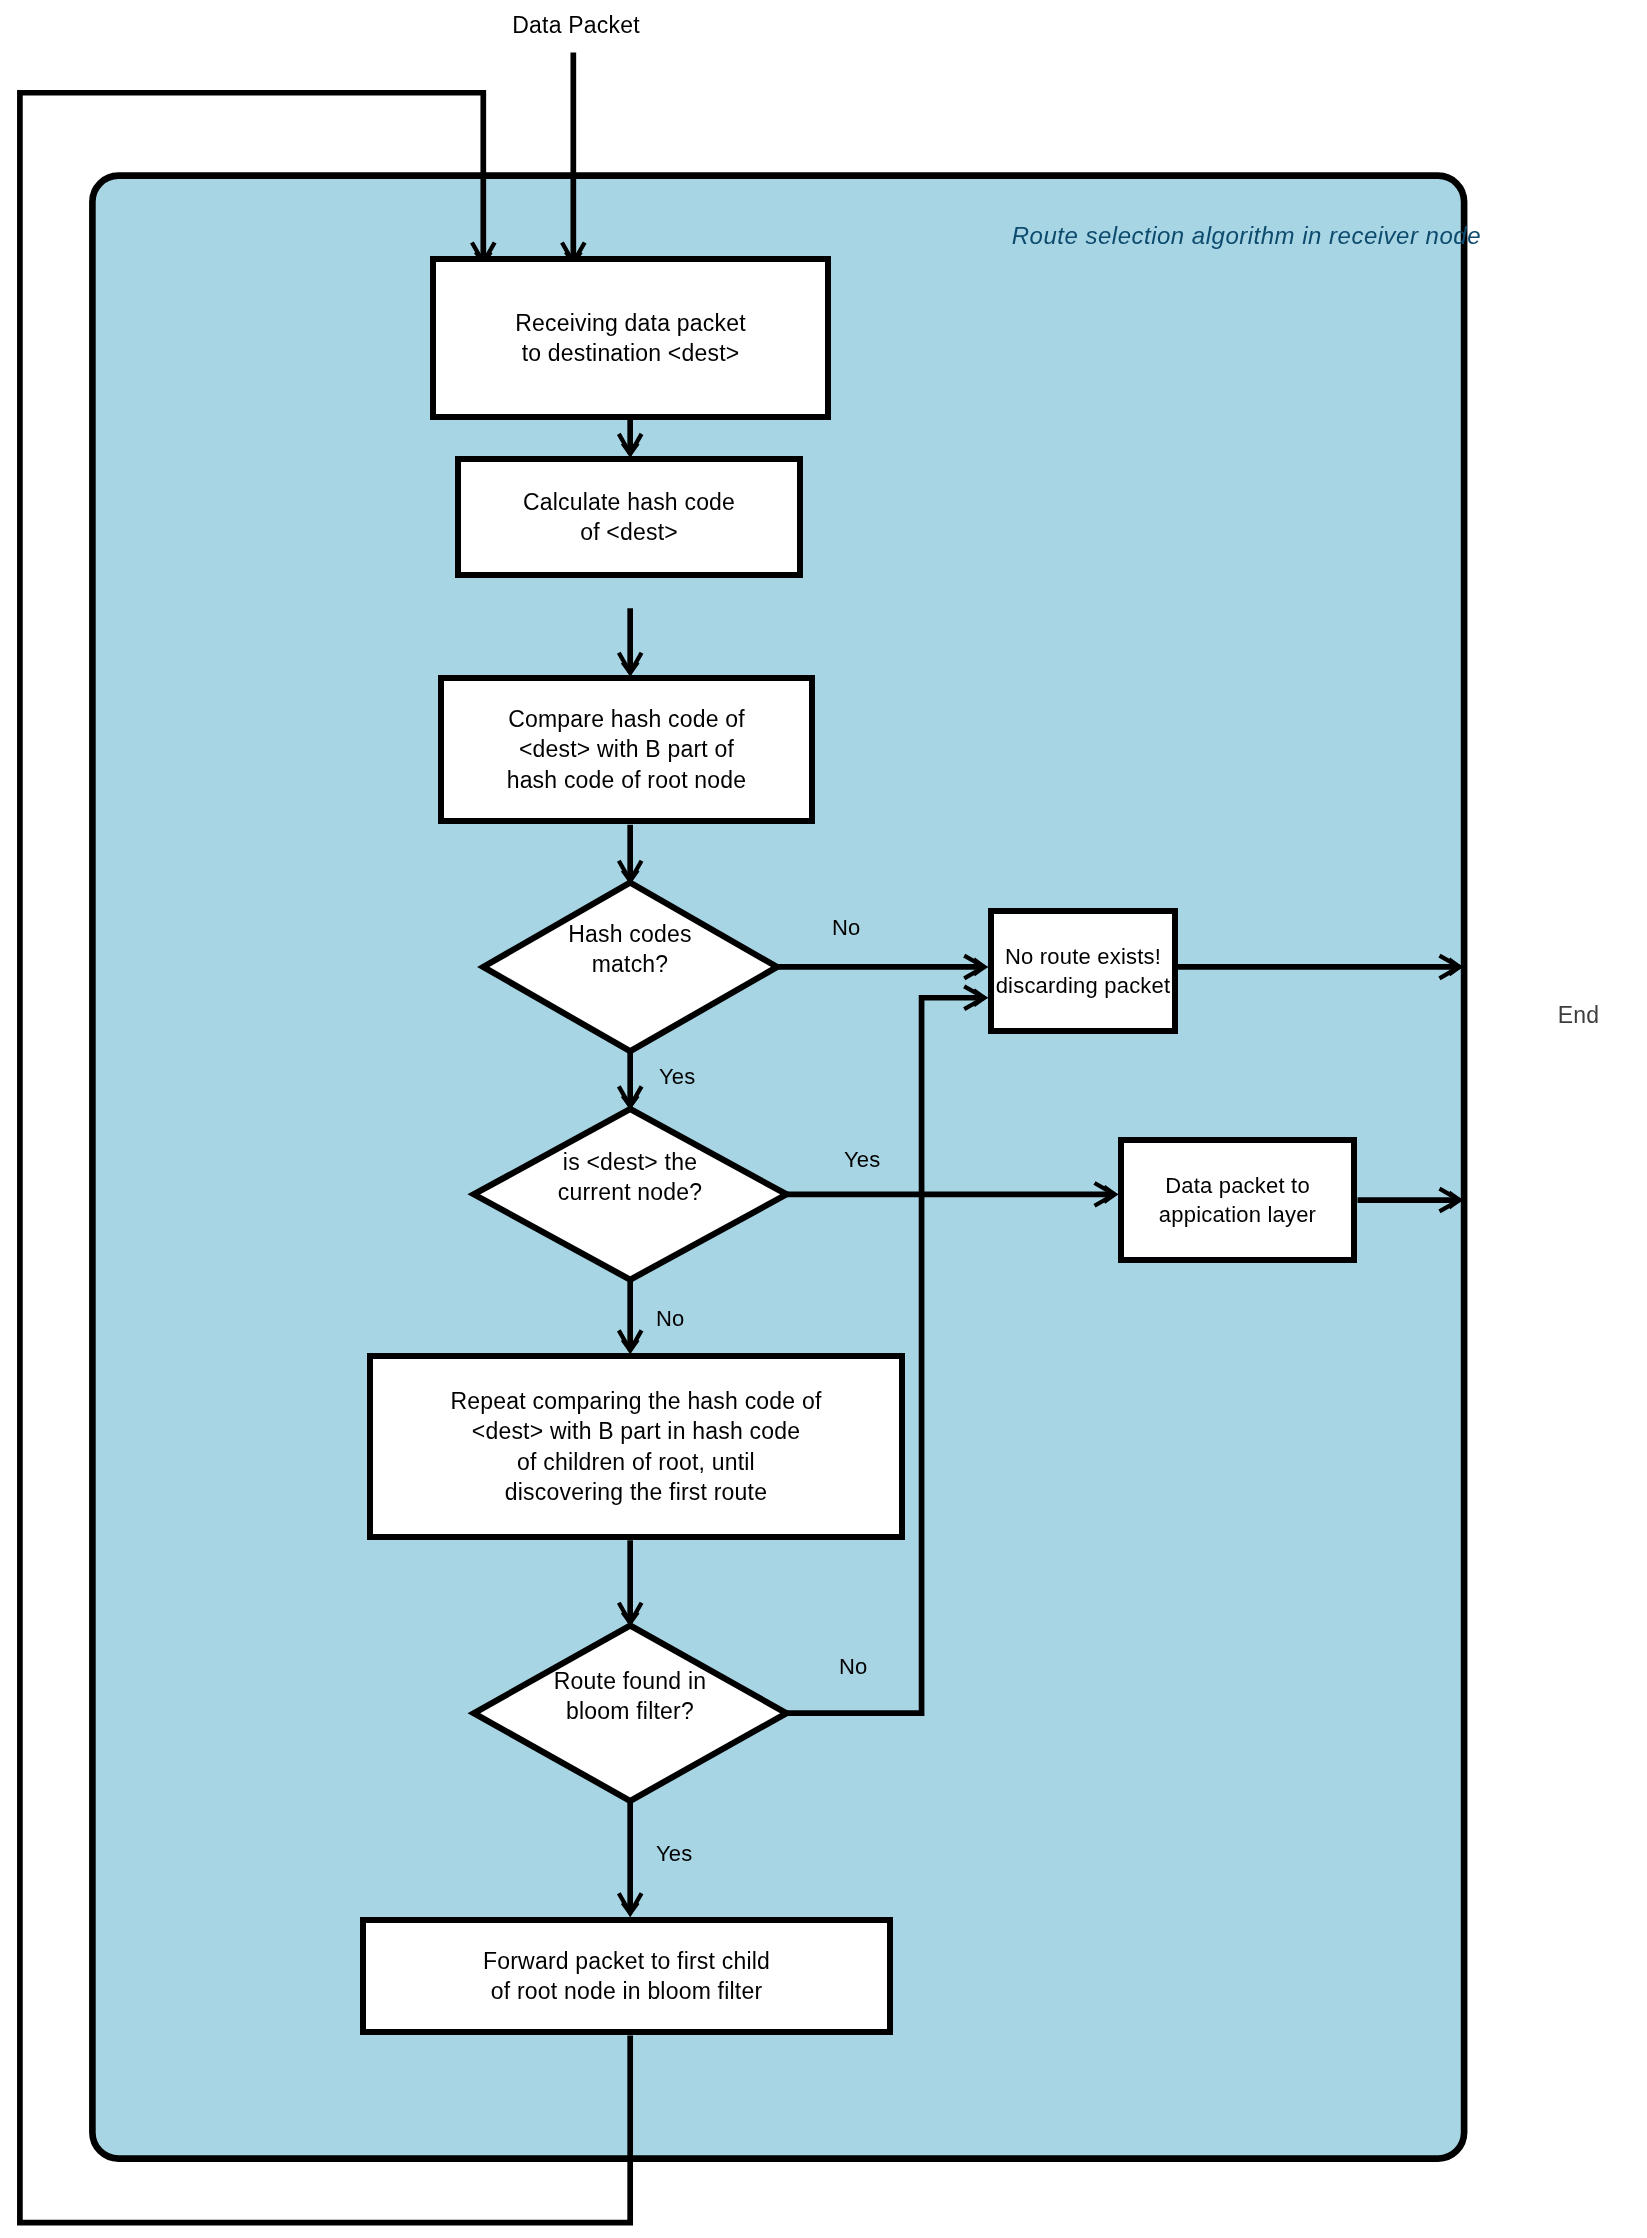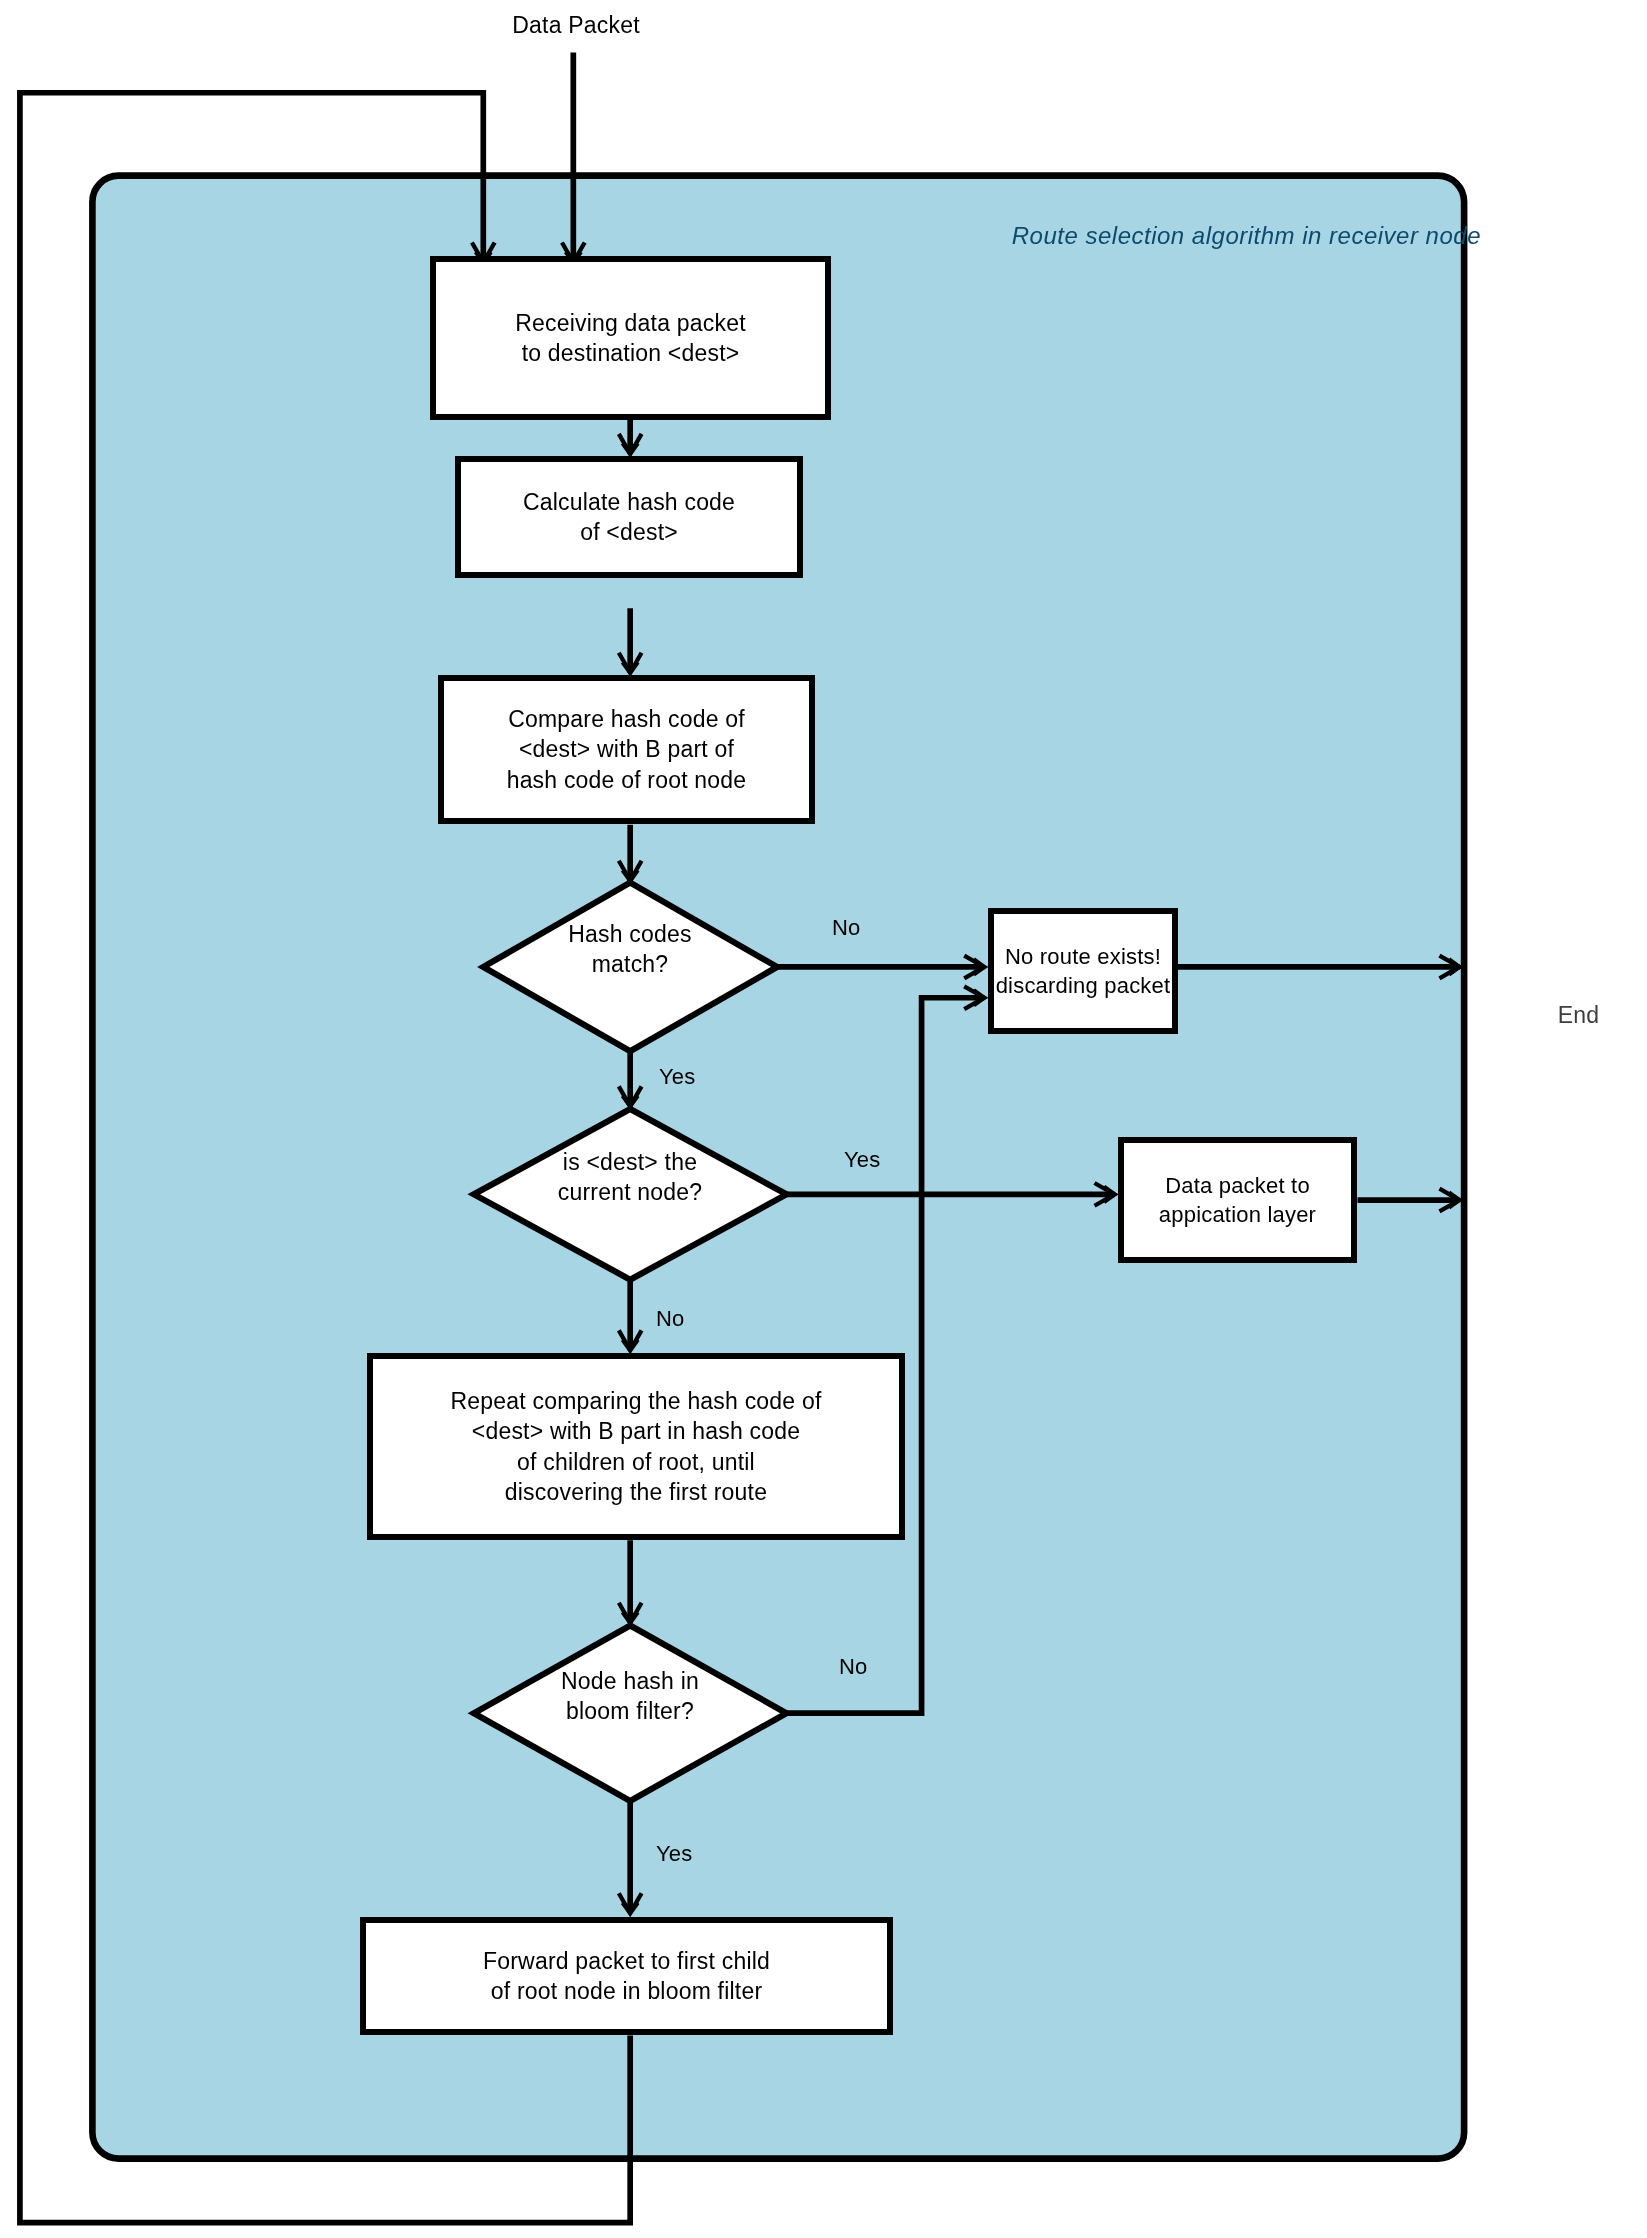--- a/index.html
+++ b/index.html
@@ -142,21 +142,21 @@
 
   <div class="dtext" id="dtext-match">
     <span>Hash codes</span>
     <span>match?</span>
   </div>
   <div class="dtext" id="dtext-current">
     <span>is &lt;dest&gt; the</span>
     <span>current node?</span>
   </div>
   <div class="dtext" id="dtext-bloom">
-    <span>Node hash in</span>
+    <span>Route found in</span>
     <span>bloom filter?</span>
   </div>
 
   <div class="elabel" id="lbl-match-no">No</div>
   <div class="elabel" id="lbl-match-yes">Yes</div>
   <div class="elabel" id="lbl-current-yes">Yes</div>
   <div class="elabel" id="lbl-current-no">No</div>
   <div class="elabel" id="lbl-bloom-no">No</div>
   <div class="elabel" id="lbl-bloom-yes">Yes</div>
 

